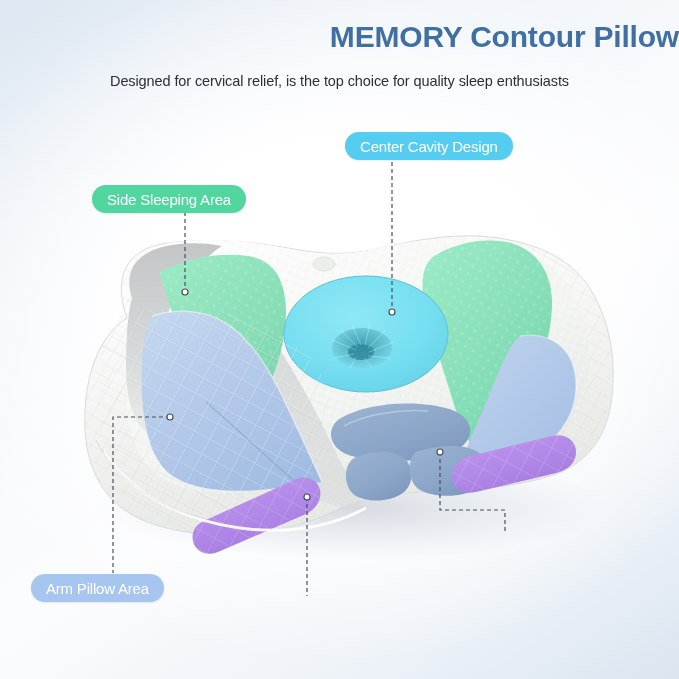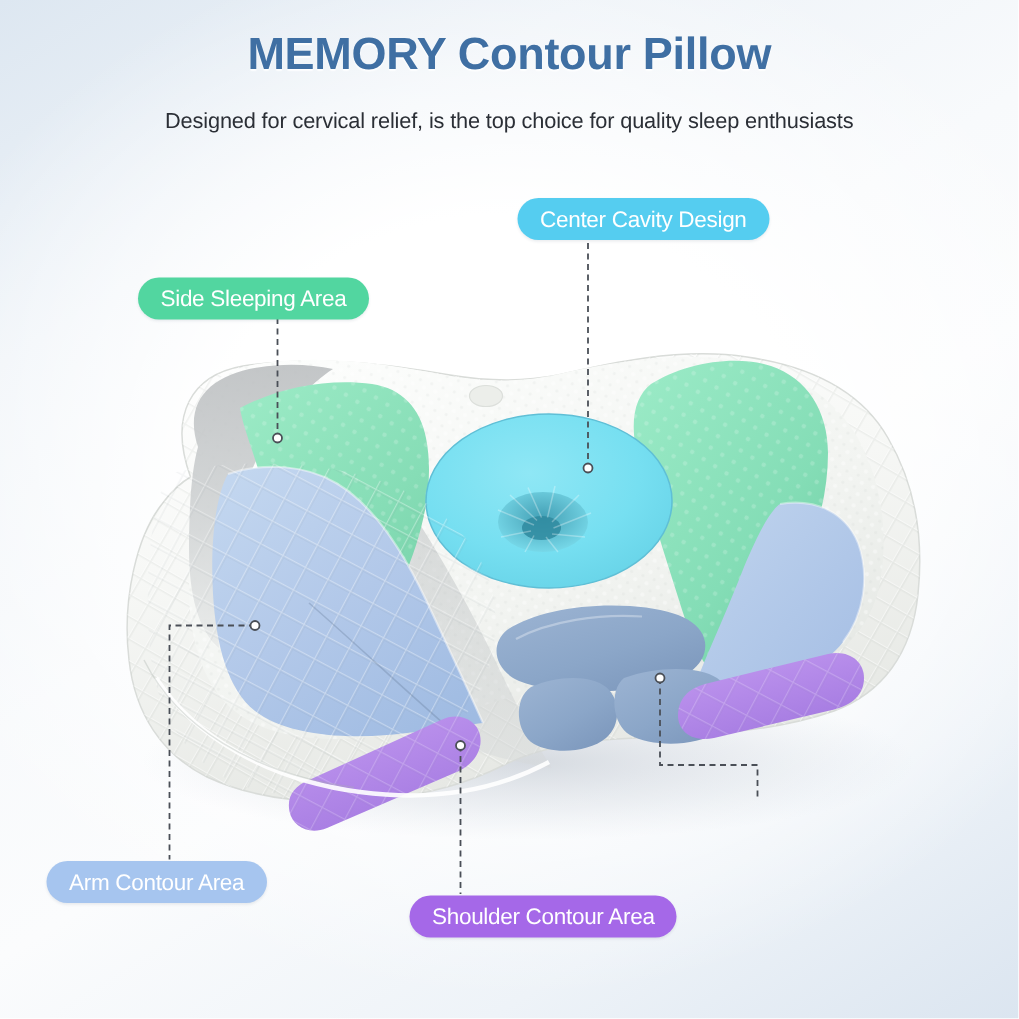--- a/index.html
+++ b/index.html
@@ -16,20 +16,21 @@
       radial-gradient(ellipse 62% 52% at 50% 46%, #ffffff 0%, #ffffff 48%, rgba(255,255,255,0.55) 72%, rgba(255,255,255,0) 100%),
       linear-gradient(148deg, #dde7f1 0%, #eef3f8 22%, #f8fafc 44%, #fbfcfd 58%, #eef3f8 80%, #dbe5f0 100%);
   }
 
   
   .header { position:absolute; top:0; left:0; width:679px; text-align:center; }
   .title {
     font-size:30px; font-weight:bold; letter-spacing:-0.2px;
     color:#3f6fa3; line-height:1; padding-top:22px;
     text-shadow:0 1px 1px rgba(255,255,255,0.9);
+    text-align:right;
   }
   .title .memory { font-weight:bold; }
   .subtitle {
     font-size:14.5px; color:#2b2f36; line-height:1;
     padding-top:22px; letter-spacing:-0.1px;text-align:center;
   }
 
   
   #connectors { position:absolute; inset:0; width:679px; height:679px; pointer-events:none; }
 
@@ -387,17 +388,16 @@
       <circle cx="170" cy="417" r="3"></circle>
       <circle cx="307" cy="497" r="3"></circle>
     </g>
   </svg>
 
   <div class="pill pill-center-cavity">Center Cavity Design</div>
 
   <div class="pill pill-side-sleeping">Side Sleeping Area</div>
 
 
-  <div class="pill pill-arm-support">Arm Contour Area</div>
-
-  <div class="pill pill-shoulder">Shoulder Contour Area</div>
+  <div class="pill pill-arm-support">Arm Pillow Area</div>
+
 
 </div>
 
 </body></html>

